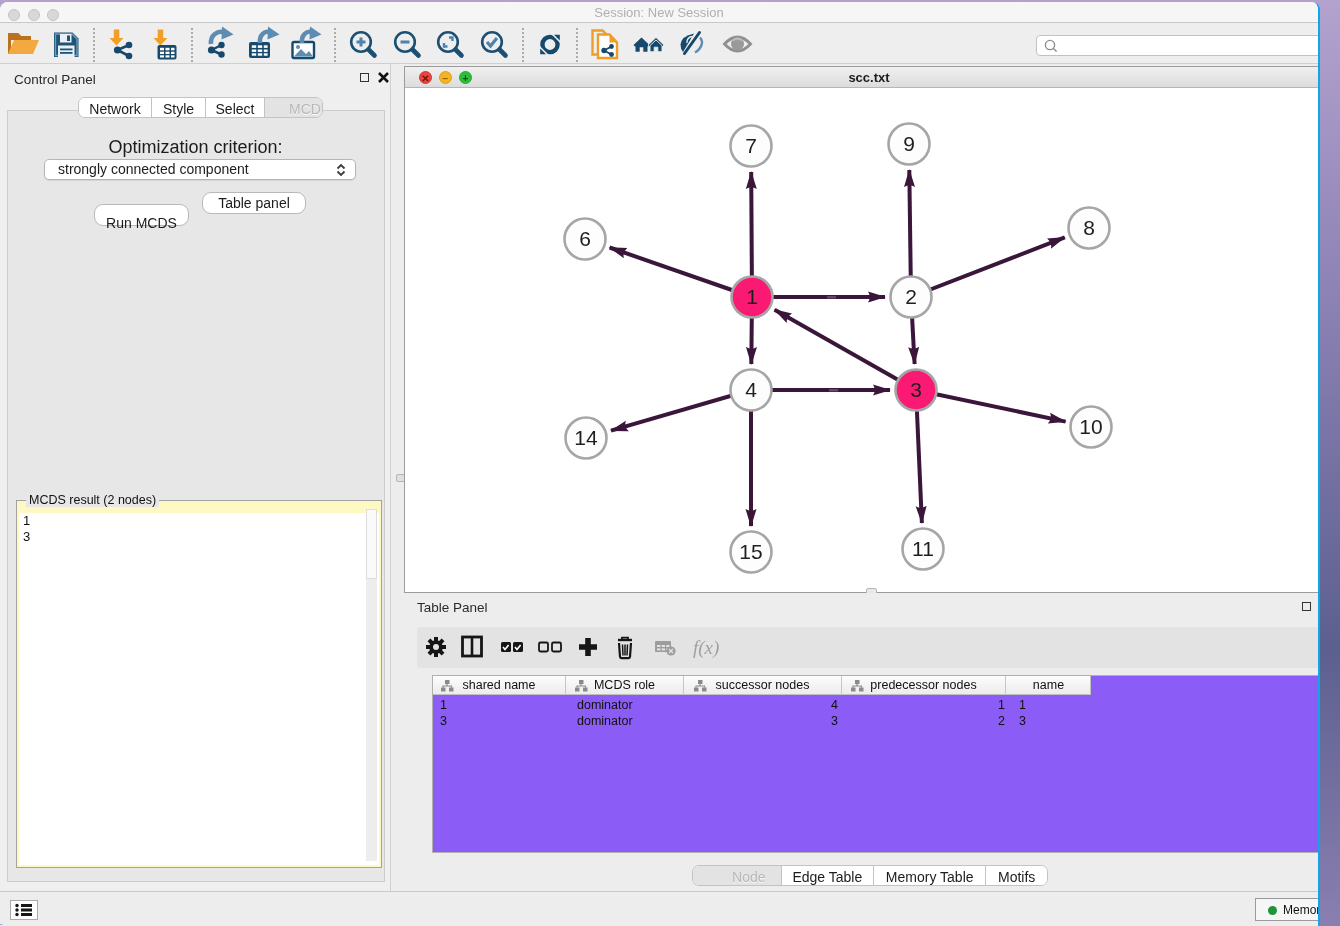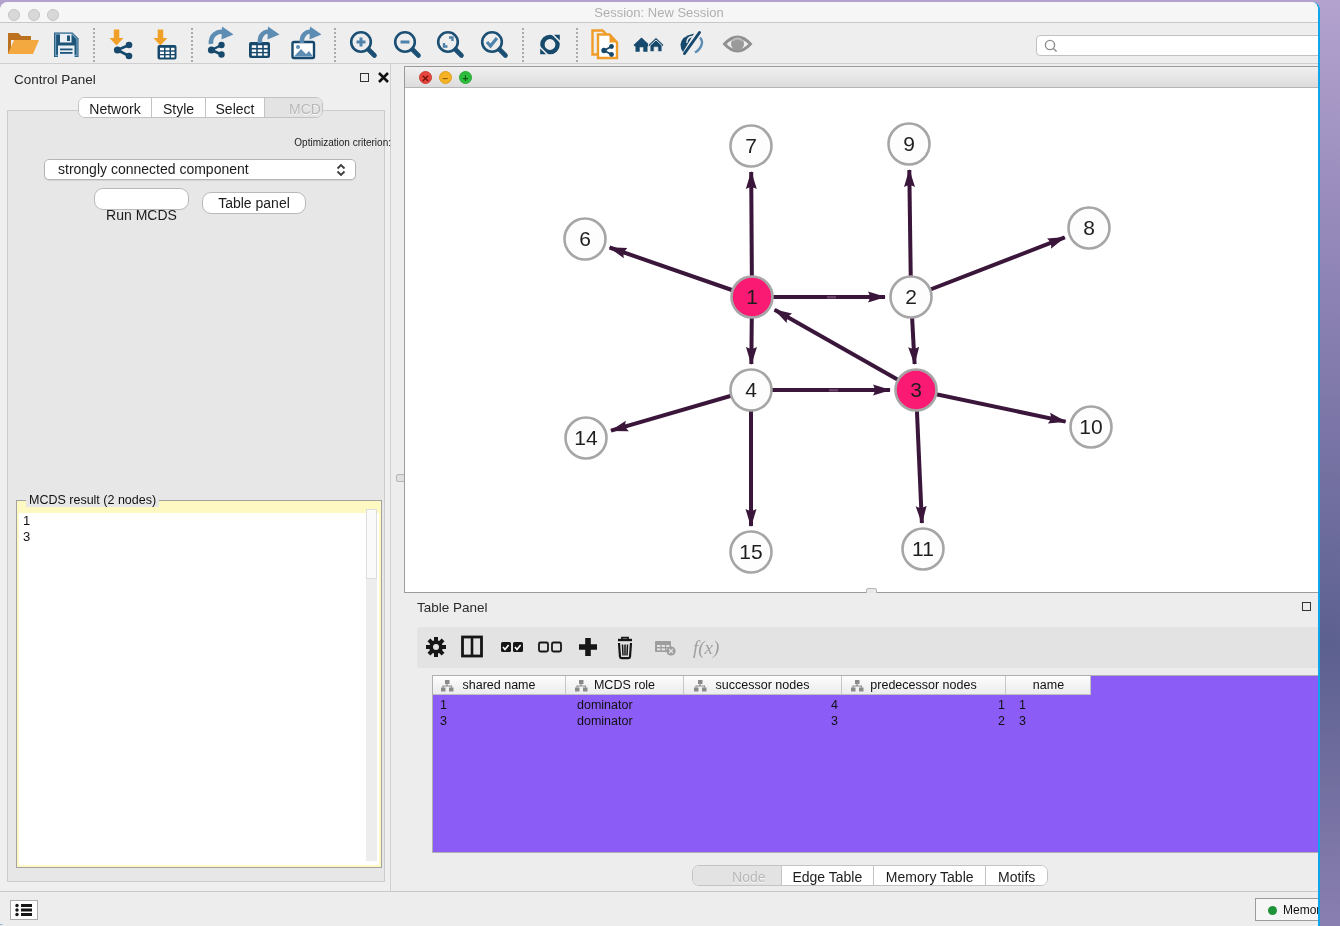--- a/index.html
+++ b/index.html
@@ -244,45 +244,46 @@
     <svg width="14" height="14" style="position:absolute;left:377px;top:7px">
       <path d="M2,2 L11,11 M11,2 L2,11" stroke="#111" stroke-width="2.6"></path>
     </svg>
     <div id="cp-inner"></div>
     <div class="tabs" style="left:78px;top:33px;width:245px;height:21px">
       <div class="t" style="width:73px">Network</div>
       <div class="t" style="width:54px">Style</div>
       <div class="t" style="width:59px">Select</div>
       <div class="t dis" style="width:57px">MCDS</div>
     </div>
-    <div style="position:absolute;left:0;top:73px;width:391px;text-align:right;font-size:10px;color:#1c1c1c">Optimization criterion:</div>
+    <div style="position:absolute;left:0;top:73px;width:391px;text-align:center;font-size:18px;color:#1c1c1c">Optimization criterion:</div>
     <div id="combo">strongly connected component
       <svg width="12" height="14" style="position:absolute;right:8px;top:3px">
         <path d="M2.5,5.5 L6,2 L9.5,5.5" fill="none" stroke="#3c3c3c" stroke-width="1.8"></path>
         <path d="M2.5,8.5 L6,12 L9.5,8.5" fill="none" stroke="#3c3c3c" stroke-width="1.8"></path>
       </svg>
     </div>
-    <div class="btn" style="left:94px;top:124px;width:95px;height:22px;padding-top:18px">Run MCDS</div>
+    <div class="btn" style="left:94px;top:140px;width:95px;height:22px;padding-top:10px">Run MCDS</div>
     <div class="btn" style="left:202px;top:128px;width:104px;height:22px;padding-top:2px">Table panel</div>
     <div id="grpbox">
       <div id="grplegend">MCDS result (2 nodes)</div>
       <div id="grptext">1<br>3</div>
       <div id="grpsb">
           <div class="th"></div>
         </div>
     </div>
   </div>
 
   <div style="position:absolute;left:396px;top:472px;width:9px;height:8px;background:#e0e0e0;border:1px solid #b5b5b5;border-radius:2px"></div>
 
   <div id="sccwin">
     <div id="scctitle">
       <div class="mac" style="left:14px;background:#e8453c;color:#71120c;border:1px solid #c83b32">✕</div>
       <div class="mac" style="left:34px;background:#f6b225;color:#90600c;border:1px solid #dc9e1f">−</div>
       <div class="mac" style="left:54px;background:#2dbd3d;color:#0a5b14;border:1px solid #27a834">+</div>
+      <div style="position:absolute;top:3px;width:100%;text-align:center;font-size:13px;font-weight:bold;color:#1c1c1c">scc.txt</div>
     </div>
     <svg id="graph" width="928" height="504" style="position:absolute;left:0;top:21px">
       <defs>
         <marker id="ah" markerUnits="userSpaceOnUse" markerWidth="26" markerHeight="16" refX="17" refY="6" orient="auto">
           <path d="M0,0.5 L18,6 L0,11.5 Q3.5,6 0,0.5 z" fill="#3a163b"></path>
         </marker>
       </defs>
       <g stroke="#3a163b" stroke-width="4">
         <line x1="347" y1="209" x2="346.2" y2="84.0" marker-end="url(#ah)"></line>
         <line x1="347" y1="209" x2="204.6" y2="159.5" marker-end="url(#ah)"></line>

